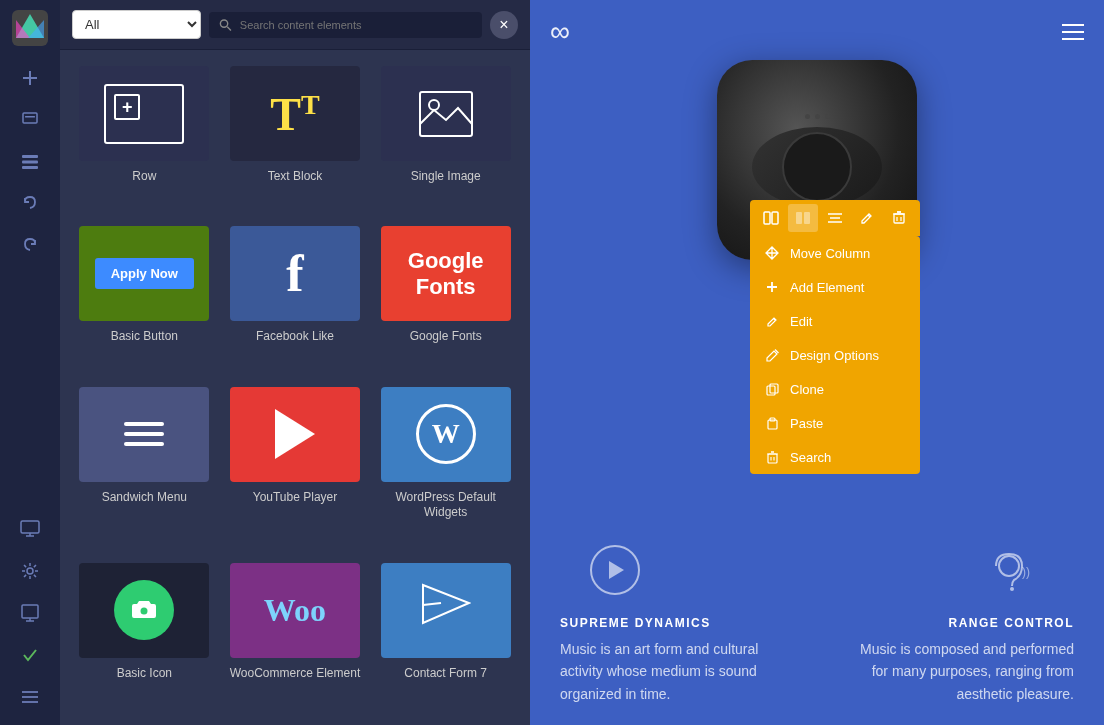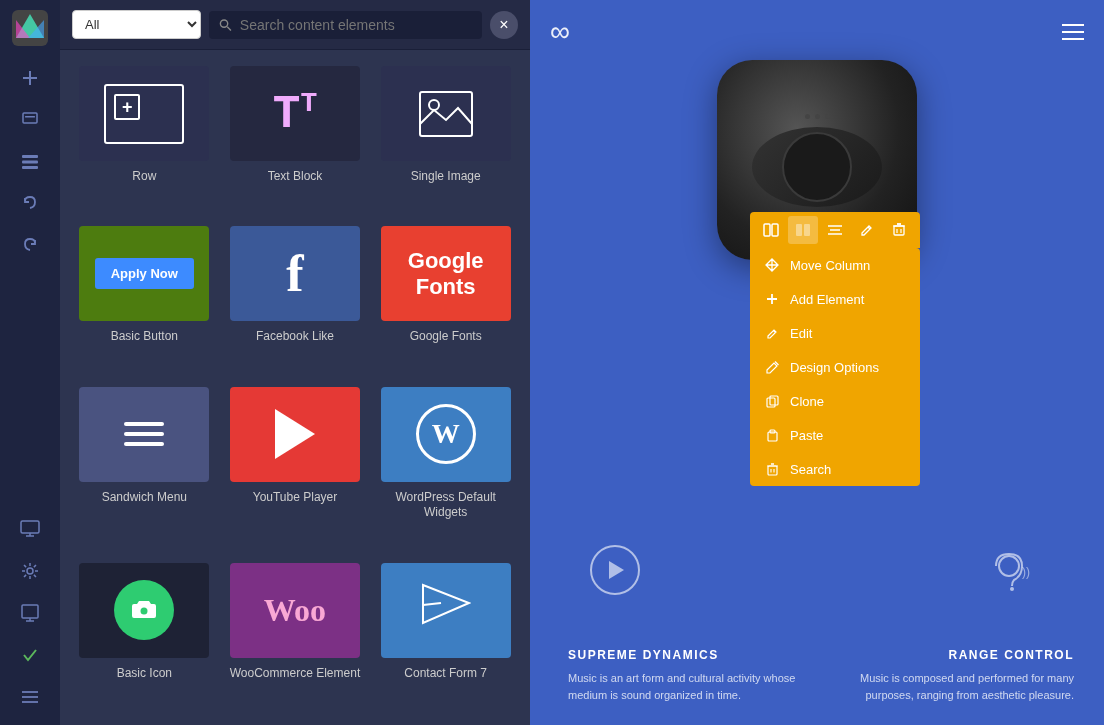--- a/index.html
+++ b/index.html
@@ -56,21 +56,21 @@
       background: #1a1f38;
       border-radius: 4px;
       padding: 6px 10px;
       gap: 8px;
     }
     .panel-search-input {
       background: transparent;
       border: none;
       outline: none;
       color: #aaa;
-      font-size: 14px;
+      font-size: 11px;
       width: 100%;
     }
     .panel-close {
       width: 28px; height: 28px;
       background: #4a4e6a;
       border: none;
       color: #fff;
       border-radius: 50%;
       cursor: pointer;
       font-size: 16px;
@@ -194,21 +194,21 @@
       width: 60px; height: 60px;
       background: #2ecc71;
       border-radius: 50%;
       display: flex; align-items: center; justify-content: center;
       color: #fff;
       font-size: 28px;
     }
 
     
     .icon-woo {
-      color: #f9a8d4;
+      color: #7dd3fc;
       font-size: 32px;
       font-weight: 700;
       font-family: Georgia, serif;
     }
 
     
     .icon-paper {
       color: #fff;
       font-size: 42px;
     }
@@ -264,21 +264,20 @@
     }
 
     
     .element-toolbar {
       position: absolute;
       top: 200px;
       left: 220px;
       display: flex;
       flex-direction: column;
       align-items: flex-start;
-      margin-top: 12px;
     }
     .toolbar-buttons {
       display: flex;
       gap: 2px;
       background: #f0a500;
       padding: 4px 6px;
       border-radius: 4px 4px 0 0;
     }
     .toolbar-btn {
       width: 30px; height: 28px;
@@ -315,36 +314,35 @@
     }
 
     
     .canvas-bottom {
       position: absolute;
       bottom: 0; left: 0; right: 0;
       background: #3d5fc2;
       padding: 20px 30px 20px;
       display: flex;
       justify-content: space-between;
-      margin-left: 8px;
     }
     .bottom-section {
       max-width: 45%;
     }
     .bottom-title {
       color: #fff;
       font-size: 12px;
       font-weight: 700;
       letter-spacing: 1.5px;
       text-transform: uppercase;
       margin-bottom: 8px;
     }
     .bottom-text {
       color: rgba(255,255,255,0.75);
-      font-size: 11px;
+      font-size: 14px;
       line-height: 1.6;
     }
 
     
     .canvas-play {
       position: absolute;
       left: 60px;
       bottom: 130px;
     }
     .play-circle {
@@ -478,21 +476,21 @@
           <div style="position:absolute;top:8px;left:8px;width:26px;height:26px;border:2px solid #fff;border-radius:2px;display:flex;align-items:center;justify-content:center;">
             <span style="color:#fff;font-size:18px;font-weight:bold;line-height:1;">+</span>
           </div>
         </div>
       </div>
       <span class="element-label">Row</span>
     </div>
 
     <div class="element-item">
       <div class="element-thumb thumb-darker">
-        <div style="color:#f0abfc;font-size:46px;font-weight:bold;font-family:Liberation Mono, monospace;line-height:0.9;">T<span style="font-size:28px;vertical-align:super;">T</span></div>
+        <div style="color:#fde047;font-size:46px;font-weight:bold;font-family:Liberation Serif, serif;line-height:0.9;">T<span style="font-size:28px;vertical-align:super;">T</span></div>
       </div>
       <span class="element-label">Text Block</span>
     </div>
 
     <div class="element-item">
       <div class="element-thumb thumb-dark" style="background:#2c3050;">
         <svg width="60" height="52" viewBox="0 0 60 52" fill="none">
             <rect x="4" y="4" width="52" height="44" rx="2" stroke="#fff" stroke-width="2"></rect>
             <circle cx="18" cy="17" r="5" stroke="#fff" stroke-width="2"></circle>
             <polyline points="4,36 18,22 30,32 42,20 56,36" fill="none" stroke="#fff" stroke-width="2"></polyline>

